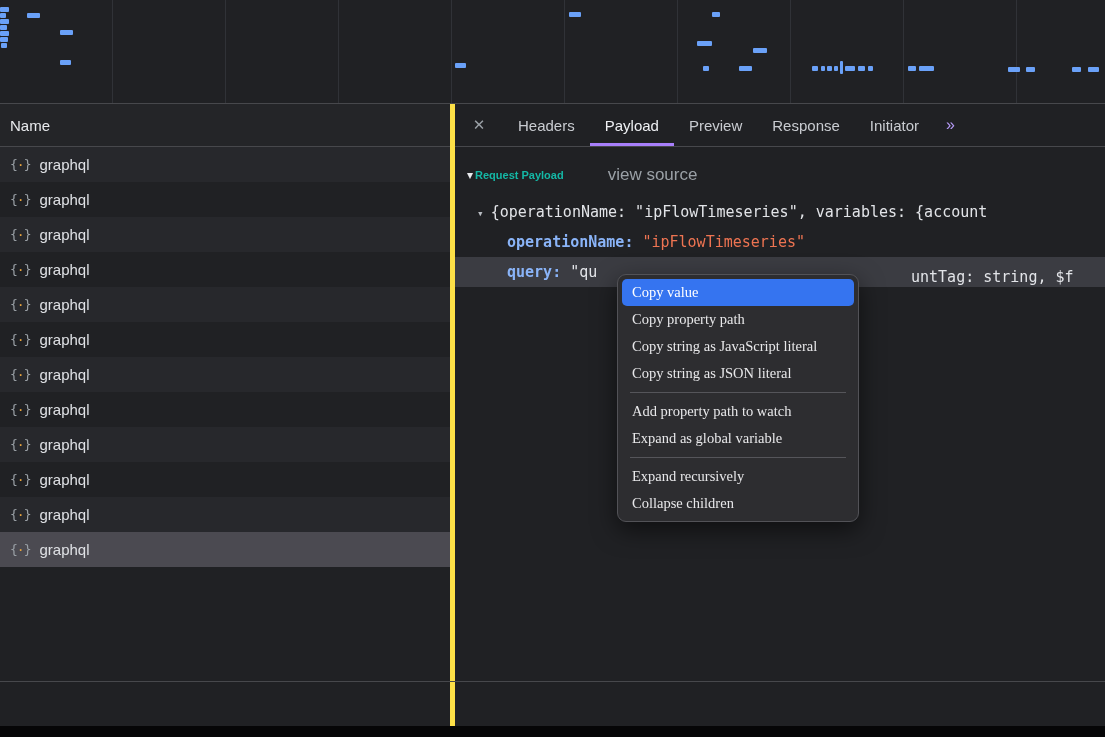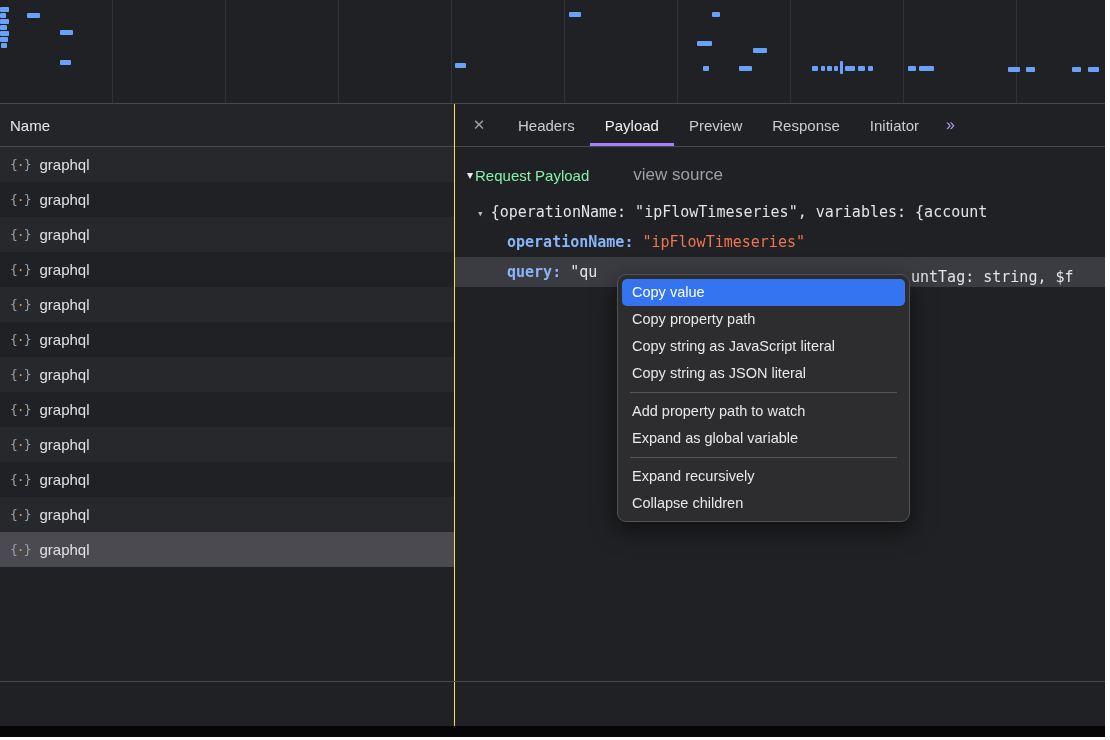--- a/index.html
+++ b/index.html
@@ -19,21 +19,21 @@
     position:relative; height:103px; border-bottom:1px solid #47484c;
     background-image:repeating-linear-gradient(to right,
       transparent 0, transparent 112px, #303237 112px, #303237 113px);
   }
   .tbar { position:absolute; background:#6aa1f8; height:5px; border-radius:1px; }
 
   
   .panels { position:relative; display:flex; height:622px; }
   .summary-line { position:absolute; left:0; right:0; top:577px; height:1px; background:#47484c; z-index:5; }
 
-  .left-panel { width:455px; border-right:1px solid #fde047; box-sizing:border-box; display:flex; flex-direction:column; flex:none; }
+  .left-panel { width:455px; border-right:5px solid #fde047; box-sizing:border-box; display:flex; flex-direction:column; flex:none; }
   .list-header {
     height:42px; border-bottom:1px solid #47484c; display:flex; align-items:center;
     padding-left:10px; font-size:15px; color:#e8eaed; background:#242528; flex:none;
   }
   .req-list { flex:none; }
   .req-row { height:35px; display:flex; align-items:center; padding-left:10px; font-size:15px; color:#dfe1e5; }
   .req-row:nth-child(odd) { background:#27282c; }
   .req-row.selected { background:#4b4a51; }
   .req-icon { font-family:"DejaVu Sans Mono", monospace; font-size:13px; color:#9aa0a6; margin-right:9px; letter-spacing:-1px; }
   .req-icon .dot { color:#e8a33d; }
@@ -42,43 +42,43 @@
   .tabs-bar { height:42px; border-bottom:1px solid #47484c; display:flex; align-items:stretch; flex:none; }
   .close-btn { width:48px; display:flex; align-items:center; justify-content:center; color:#9aa0a6; font-size:15px; }
   .tab { display:flex; align-items:center; padding:3px 15px 0 15px; font-size:15px; color:#c9ccd1; border-bottom:3px solid transparent; }
   .tab.active { color:#eef0f3; border-bottom-color:#a87ffb; }
   .overflow-btn { display:flex; align-items:center; padding:0 12px; color:#b49af5; font-size:16px; letter-spacing:1px; }
 
   
   .payload { position:relative; flex:1; overflow:hidden; }
   .payload-title-row { display:flex; align-items:center; margin:18px 0 12px 12px; height:20px; }
   .title-twisty { color:#e8eaed; font-size:12px; margin-right:2px; }
-  .payload-title { font-weight:normal; font-size:15px; color:#86efac; }
+  .payload-title { font-weight:bold; font-size:11px; color:#14b8a6; }
   .view-source { margin-left:44px; color:#9aa0a6; font-size:17px; }
 
   .tree-row {
     position:relative; height:30px; line-height:30px; white-space:pre;
     font-family:"DejaVu Sans Mono", monospace; font-size:15px; color:#e4e6ea; overflow:hidden;
   }
   .row-preview { padding-left:22px; }
   .row-child { padding-left:52px; }
   .row-query { background:#3b3c42; }
   .twisty { color:#b9bdc3; font-size:11px; margin-right:7px; }
   .key { color:#8ab4f8; margin-right:9px;font-weight:bold; }
   .str { color:#ee7452; }
   .frag { color:#e2e4e8; }
   .frag-gray { color:#ccd0d5; }
   .abs-frag { position:absolute; left:456px; top:5px; }
 
   
   .context-menu {
-    position:absolute; left:617px; top:274px; width:293px; box-sizing:border-box;
+    position:absolute; left:617px; top:274px; width:242px; box-sizing:border-box;
     background:#2d2d30; border:1px solid #525257; border-radius:9px;
     box-shadow:0 8px 24px rgba(0,0,0,0.55);
-    padding:4px 0; z-index:99; font-size:14.5px; color:#e8e8ea;
+    padding:4px 0; z-index:99; font-size:14.5px; color:#e8e8ea;font-family:Liberation Serif, serif;
   }
   .menu-item { height:27px; line-height:27px; margin:0 4px; padding:0 10px; border-radius:5px; }
   .menu-item.highlight { background:#3574f0; color:#ffffff; }
   .menu-sep { height:1px; background:#55555a; margin:5px 12px; }
 
   .bottom-black { height:11px; background:#060607; }
 </style>
 </head>
 <body>
 

